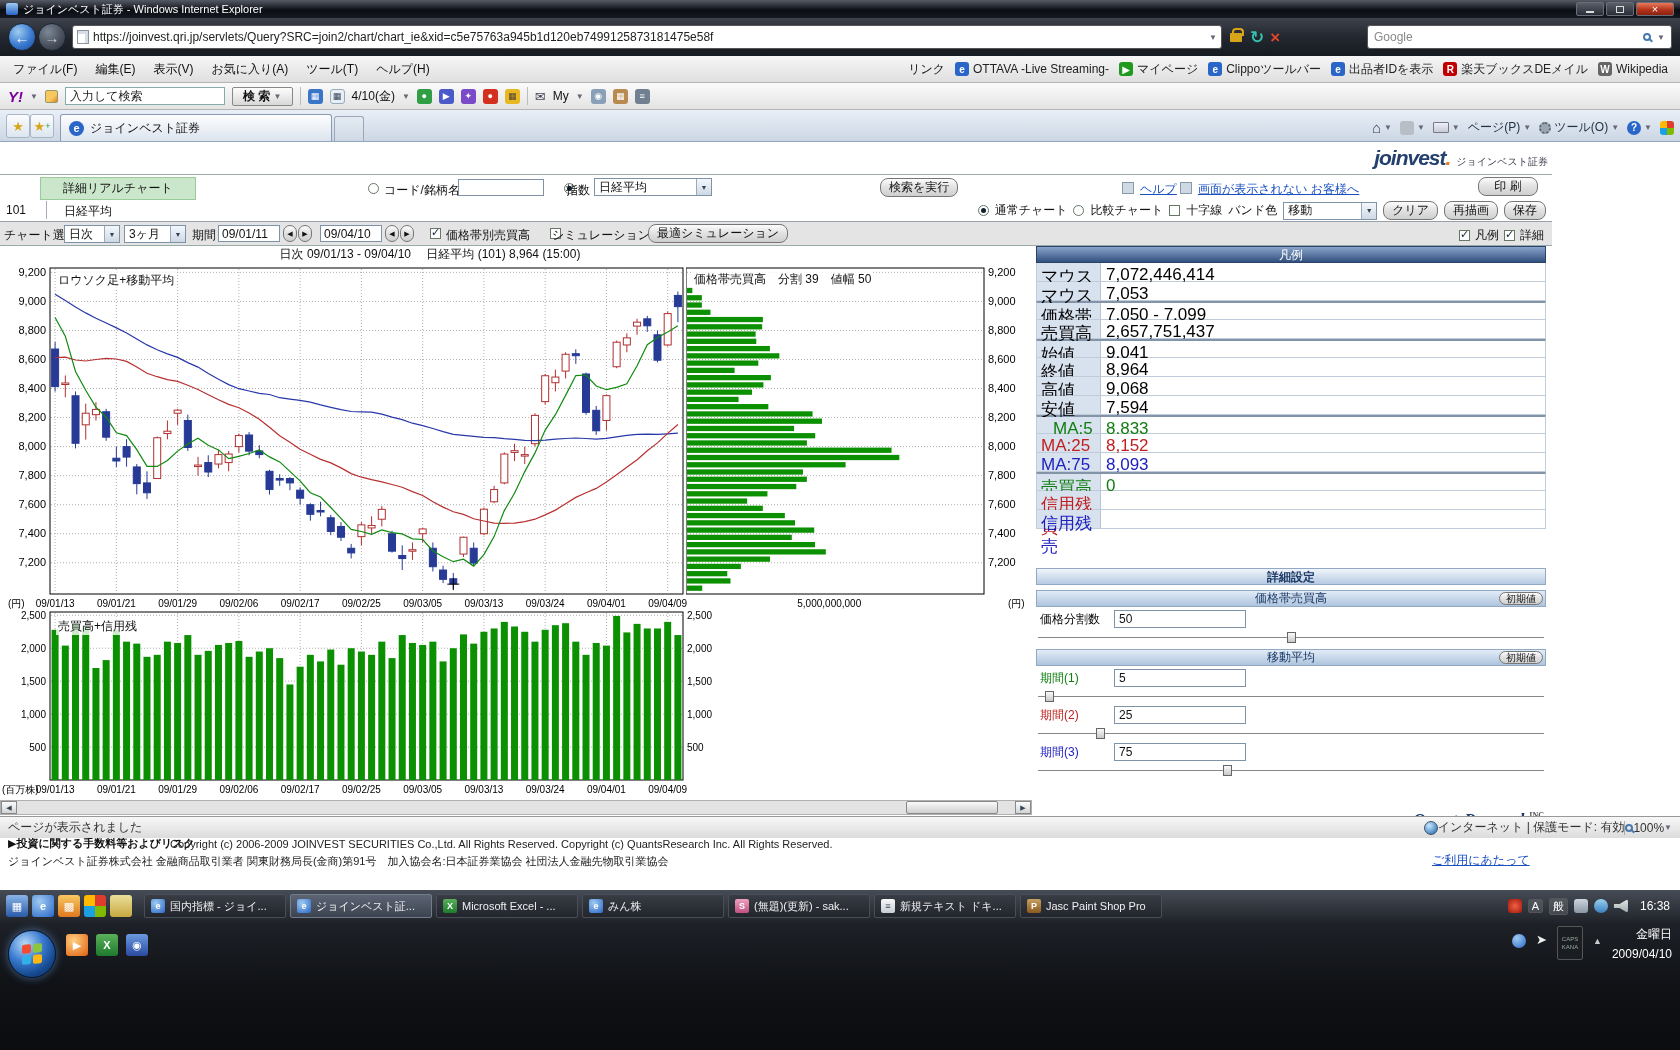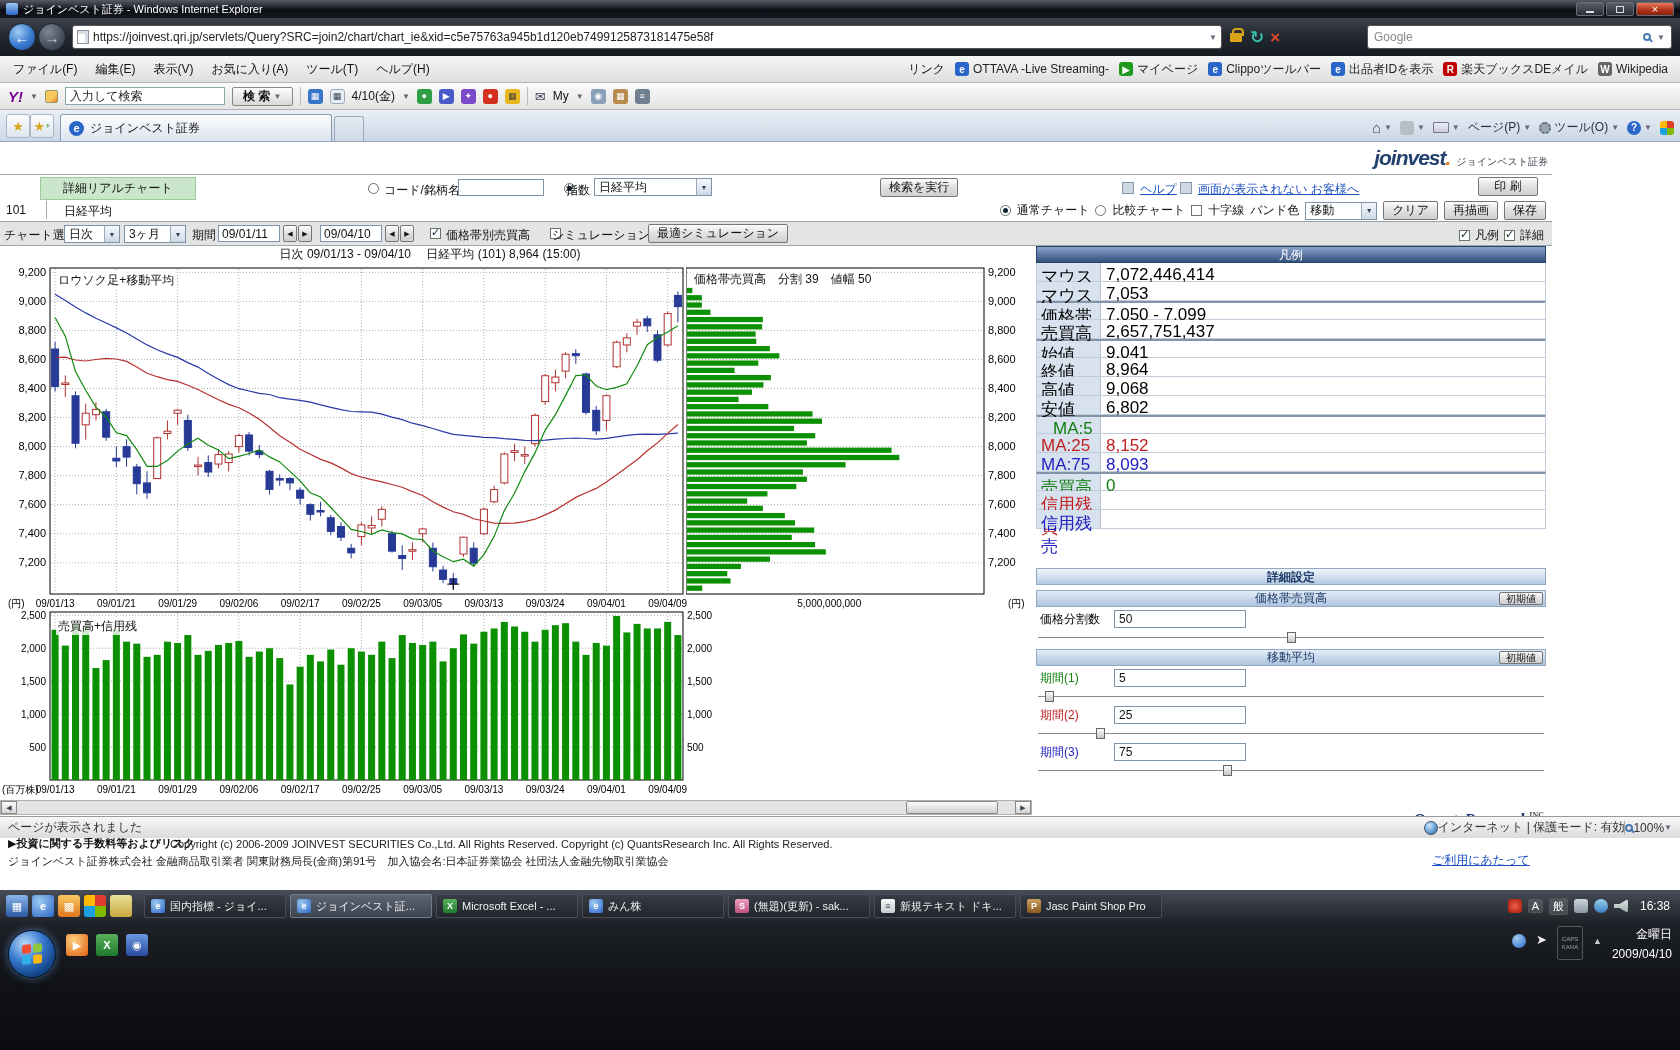--- a/index.html
+++ b/index.html
@@ -63,21 +63,21 @@
 .logosub{font-size:10px;color:#445;margin-left:6px}
 .hline{position:absolute;left:0;width:1552px;border-top:1px solid #9aa}
 .greenlabel{position:absolute;left:40px;top:2px;background:#cbe7cb;border:1px solid #9c9;padding:2px 22px;font-size:12px}
 .radio{width:11px;height:11px;border:1px solid #676;border-radius:50%;background:#fff;display:inline-block;position:relative;flex:none}
 .radio.on::after{content:"";position:absolute;left:2px;top:2px;width:5px;height:5px;border-radius:50%;background:#123}
 .chk{width:11px;height:11px;border:1px solid #676;background:#fff;display:inline-block;position:relative;flex:none}
 .chk.on::after{content:"✓";position:absolute;left:0px;top:-3px;font-size:11px;font-weight:bold;color:#123}
 .inp{background:#fff;border:1px solid #7e93a8;height:17px;display:inline-flex;align-items:center;padding:0 3px;font-size:12px}
 .sel{background:#fff;border:1px solid #7e93a8;height:18px;display:inline-flex;align-items:center;padding-left:4px;font-size:12px}
 .sel .sarr{margin-left:auto;width:15px;height:16px;background:linear-gradient(#f4f8fc,#cdd8e6);border-left:1px solid #9ab;display:flex;align-items:center;justify-content:center;font-size:7px;color:#345}
-.btn{display:inline-flex;align-items:center;justify-content:center;background:linear-gradient(#fdfdfd,#e3e3e3 45%,#cfcfcf);border:1px solid #767676;border-radius:2px;font-size:12px;color:#111;height:19px;padding:0 8px}
+.btn{display:inline-flex;align-items:center;justify-content:center;background:linear-gradient(#fdfdfd,#e3e3e3 45%,#cfcfcf);border:1px solid #767676;border-radius:8px;font-size:12px;color:#111;height:19px;padding:0 8px}
 .btn.mini{height:17px;width:14px;padding:0;font-size:7px}
 .link{color:#1a50c0;text-decoration:underline;font-size:12px}
 .row2,.row1{position:absolute;left:0;width:1552px}
 .chart-title{position:absolute;left:0;top:104px;width:860px;text-align:center;font-size:12px}
 .chartlabel{position:absolute;font-size:12px;color:#111;background:rgba(255,255,255,.8);padding:0 2px}
 .rpanel{position:absolute;left:1036px;top:104px;width:510px}
 .hdr-legend{height:17px;background:linear-gradient(#8aa4ca,#32507e);border:1px solid #2a4268;color:#fff;text-align:center;font-size:12px;line-height:16px}
 .lgrow{display:flex;height:19px;border:1px solid #c0ccda;border-top:none;font-size:17px}
 .lgrow.grp{border-top:2px solid #8494a8}
 .lgl{width:64px;background:#d8e2ee;padding:2px 4px;border-right:1px solid #b8c4d4;flex:none}
@@ -294,21 +294,21 @@
       <span class="abs" style="left:46px;top:2px;height:18px;border-left:1px solid #aab"></span>
       <span class="abs" style="left:64px;top:4px">日経平均</span>
       <div class="abs" style="right:6px;top:2px;display:flex;align-items:center;gap:6px">
         <span class="radio on"></span>
         <span>通常チャート</span>
         <span class="radio"></span>
         <span>比較チャート</span>
         <span class="chk"></span>
         <span>十字線</span>
         <span>バンド色</span>
-        <span class="sel" style="width:72px">
+        <span class="sel" style="width:94px">
             <span>移動</span>
             <span class="sarr">▼</span>
           </span>
         <span class="btn">クリア</span>
         <span class="btn">再描画</span>
         <span class="btn">保存</span>
       </div>
     </div>
 
     <div class="row2" style="top:80px;height:24px;background:#e4e4e4;border-bottom:1px solid #9aa">
@@ -728,24 +728,25 @@
           <div class="lgrow">
             <span class="lgl" style="color: rgb(0, 0, 0);">終値</span>
             <span class="lgv" style="color: rgb(0, 0, 0);">8,964</span>
           </div>
           <div class="lgrow">
             <span class="lgl" style="color: rgb(0, 0, 0);">高値</span>
             <span class="lgv" style="color: rgb(0, 0, 0);">9,068</span>
           </div>
           <div class="lgrow">
             <span class="lgl" style="color: rgb(0, 0, 0);">安値</span>
-            <span class="lgv" style="color: rgb(0, 0, 0);">6,802</span>
+            <span class="lgv" style="color: rgb(0, 0, 0);">7,594</span>
           </div>
           <div class="lgrow grp">
             <span class="lgl" style="color: rgb(15, 125, 15); padding-left: 16px;">MA:5</span>
+            <span class="lgv" style="color: rgb(15, 125, 15);">8,833</span>
           </div>
           <div class="lgrow">
             <span class="lgl" style="color: rgb(192, 32, 32);">MA:25</span>
             <span class="lgv" style="color: rgb(192, 32, 32);">8,152</span>
           </div>
           <div class="lgrow">
             <span class="lgl" style="color: rgb(32, 32, 192);">MA:75</span>
             <span class="lgv" style="color: rgb(32, 32, 192);">8,093</span>
           </div>
           <div class="lgrow grp">

